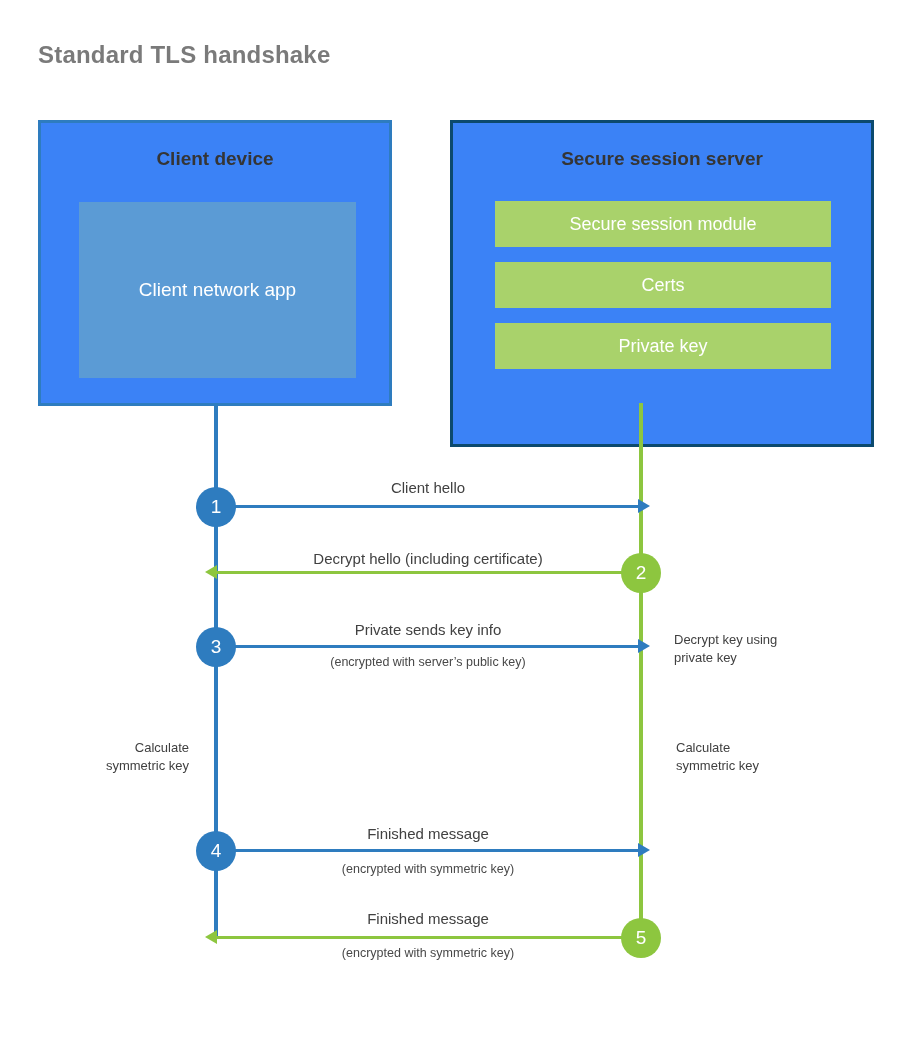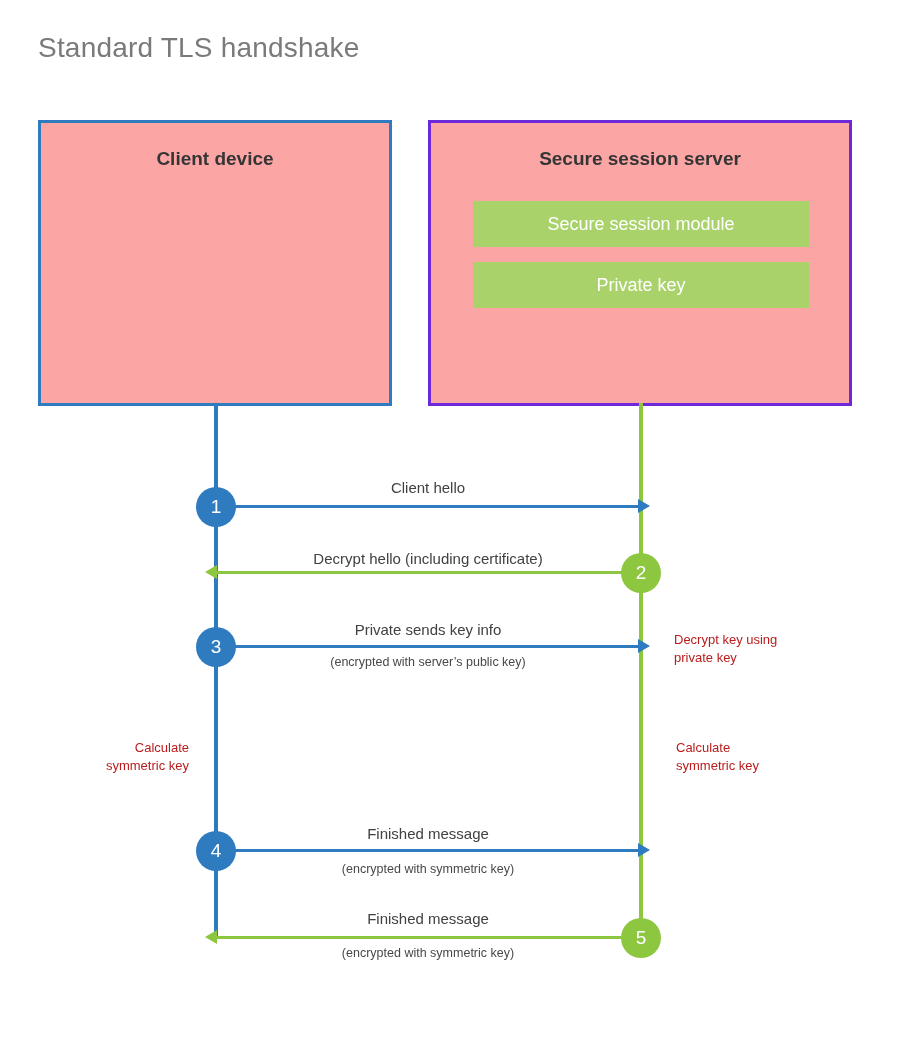--- a/index.html
+++ b/index.html
@@ -11,47 +11,47 @@
     width: 900px;
     height: 1058px;
     position: relative;
     font-family: "Liberation Sans", "DejaVu Sans", sans-serif;
     overflow: hidden;
   }
 
   #diagram-title {
     position: absolute;
     left: 38px;
-    top: 32px;
-    font-size: 28px;
-    font-weight: 400;
+    top: 41px;
+    font-size: 24px;
+    font-weight: 700;
     color: #7a7a7a;
     letter-spacing: 0.2px;
     white-space: nowrap;
   }
 
   
   .actor-box {
     position: absolute;
-    background: #fca5a5;
+    background: #3b82f6;
     box-sizing: border-box;
   }
   #client-box {
     left: 38px;
     top: 120px;
     width: 354px;
     height: 286px;
     border: 3px solid #2E7CBF;
   }
   #server-box {
-    left: 428px;
+    left: 450px;
     top: 120px;
     width: 424px;
-    height: 286px;
-    border: 3px solid #6d28d9;
+    height: 327px;
+    border: 3px solid #0c4a6e;
   }
   .actor-title {
     position: absolute;
     left: 0;
     right: 0;
     top: 25px;
     text-align: center;
     font-size: 19px;
     font-weight: bold;
     color: #353535;
@@ -197,49 +197,55 @@
   #label-4 { left: 428px; top: 825px; }
   #sublabel-4 { left: 428px; top: 862px; }
   #label-5 { left: 428px; top: 910px; }
   #sublabel-5 { left: 428px; top: 946px; }
 
   
   .side-note {
     position: absolute;
     font-size: 13px;
     font-weight: 300;
-    color: #b91c1c;
+    color: #404040;
     line-height: 1.35;
     white-space: pre-line;
   }
   #note-decrypt { left: 674px; top: 631px; text-align: left; }
   #note-client-symmetric {
     left: 0px;
     top: 739px;
     width: 189px;
     text-align: right;
   }
   #note-server-symmetric { left: 676px; top: 739px; text-align: left; }
 </style>
 </head>
 <body>
 
 <div id="diagram-title">Standard TLS handshake</div>
 
 <div id="client-box" class="actor-box">
   <div class="actor-title">Client device</div>
+  <div id="client-app-block">
+    <span class="block-label">Client network app</span>
+  </div>
 </div>
 
 <div id="server-box" class="actor-box">
   <div class="actor-title">Secure session server</div>
   <div class="server-stack">
     <div class="server-block">
       <span class="block-label">Secure session module</span>
     </div>
     <div class="server-block">
+      <span class="block-label">Certs</span>
+    </div>
+    <div class="server-block">
       <span class="block-label">Private key</span>
     </div>
   </div>
 </div>
 
 <div id="client-lifeline" class="lifeline"></div>
 <div id="server-lifeline" class="lifeline"></div>
 
 <div id="arrow-1" class="arrow blue to-right">
   <span class="head"></span>

